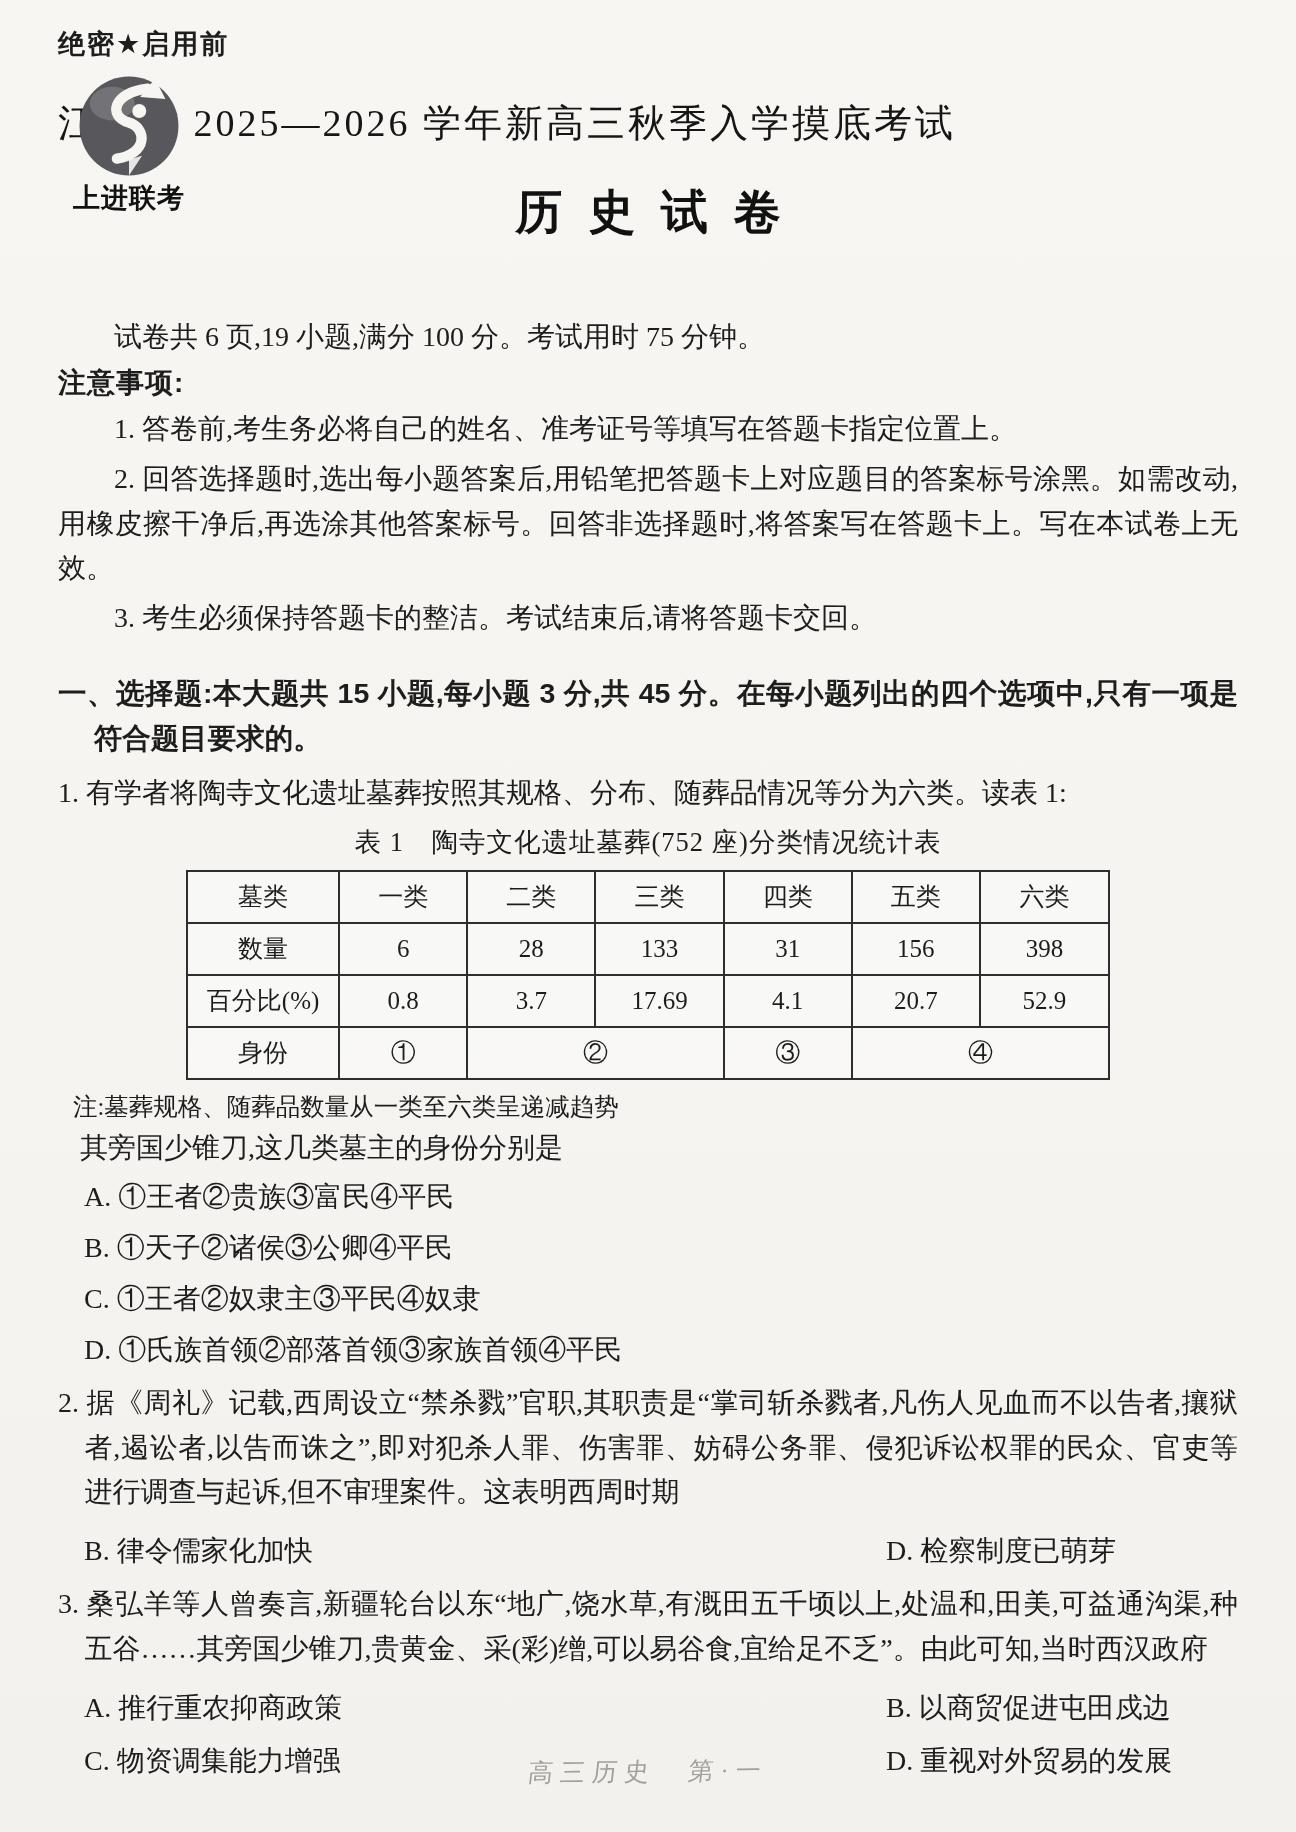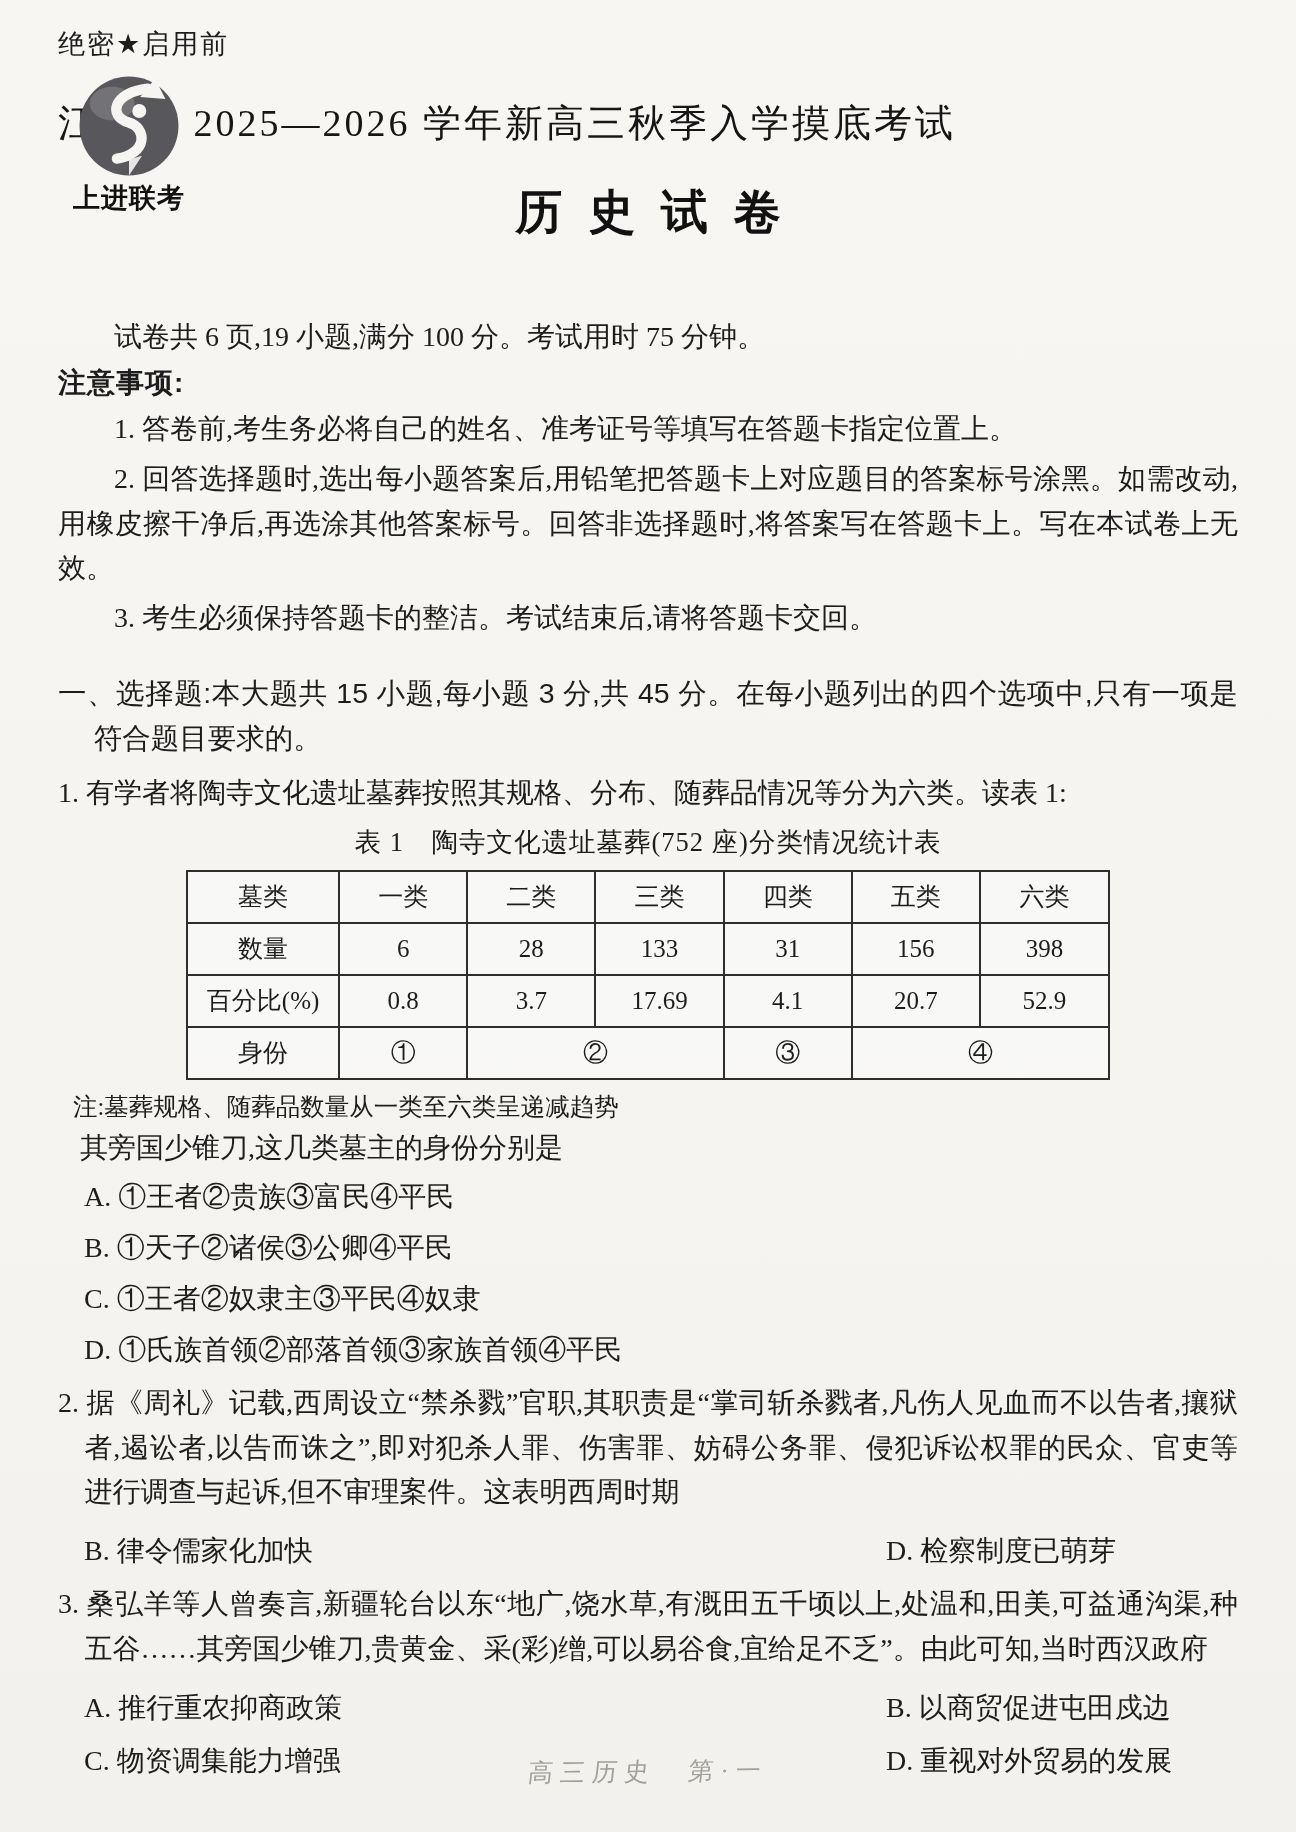--- a/index.html
+++ b/index.html
@@ -10,21 +10,21 @@
     box-sizing:border-box;
     padding:26px 58px 0 58px;
     background:linear-gradient(180deg,#f7f6f3 0%,#f5f4f1 55%,#f2f1ee 100%);
     color:#1d1d1d;
     font-family:"Liberation Serif","DejaVu Serif",serif;
     font-size:27px;
     overflow:hidden;
   }
   .classification{
     font-family:"Liberation Sans","DejaVu Sans",sans-serif;
-    font-weight:normal;font-size:27px;letter-spacing:2px;
+    font-weight:bold;font-size:27px;letter-spacing:2px;
   }
   .masthead{position:relative;height:228px;}
   .logo{position:absolute;left:-4px;top:8px;width:150px;text-align:center;}
   .logo svg{width:112px;height:112px;display:block;margin:0 auto;}
   .logo-caption{
     font-family:"Liberation Sans","DejaVu Sans",sans-serif;
     font-weight:bold;font-size:27px;letter-spacing:1px;margin-top:-2px;color:#111;
   }
   .exam-title{
     text-align:left;font-size:38px;letter-spacing:3px;
@@ -35,21 +35,21 @@
     letter-spacing:0.55em;text-indent:0.55em;margin-top:32px;color:#111;
   }
   .meta-line{margin-top:28px;text-indent:2em;font-size:28px;}
   .notes-title{
     font-family:"Liberation Sans","DejaVu Sans",sans-serif;
     font-weight:bold;font-size:28px;margin-top:8px;letter-spacing:1px;
   }
   .notice{margin:5px 0;text-indent:2em;font-size:28px;line-height:1.6;text-align:justify;}
   .section-heading{
     font-family:"Liberation Sans","DejaVu Sans",sans-serif;
-    font-weight:normal;font-size:28.5px;line-height:1.58;
+    font-weight:bold;font-size:28.5px;line-height:1.58;
     margin-top:30px;padding-left:1.25em;text-indent:-1.25em;text-align:justify;
   }
   .q-stem{margin-top:10px;font-size:28px;line-height:1.6;text-align:justify;
     padding-left:0.95em;text-indent:-0.95em;}
   .table-caption{text-align:center;font-size:26.5px;margin-top:8px;letter-spacing:1px;}
   table.grave-table{
     width:924px;margin:10px auto 0 auto;border-collapse:collapse;
     font-size:25px;table-layout:fixed;
   }
   table.grave-table td{

